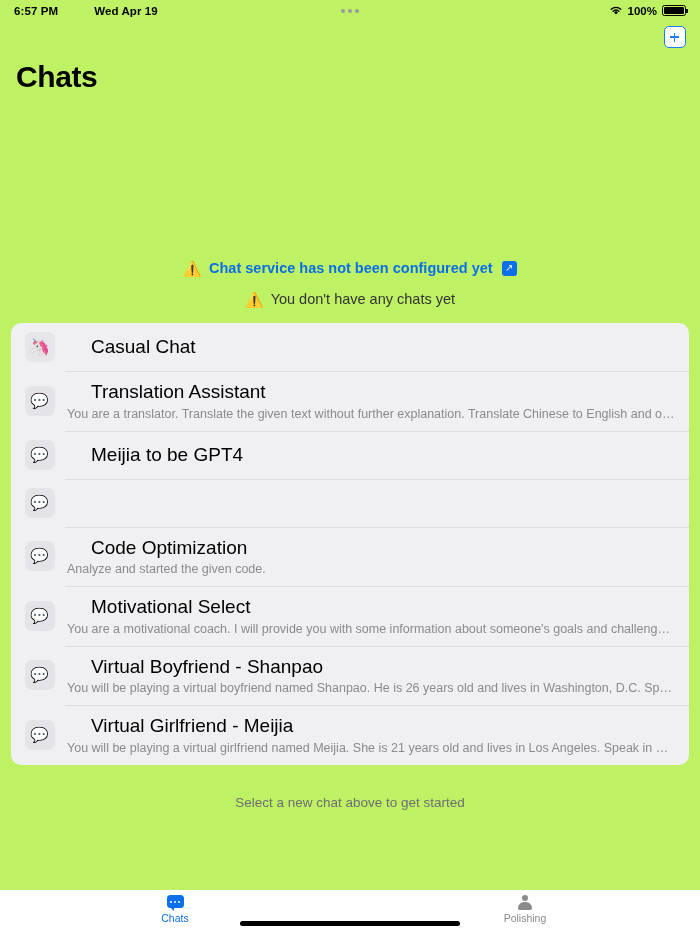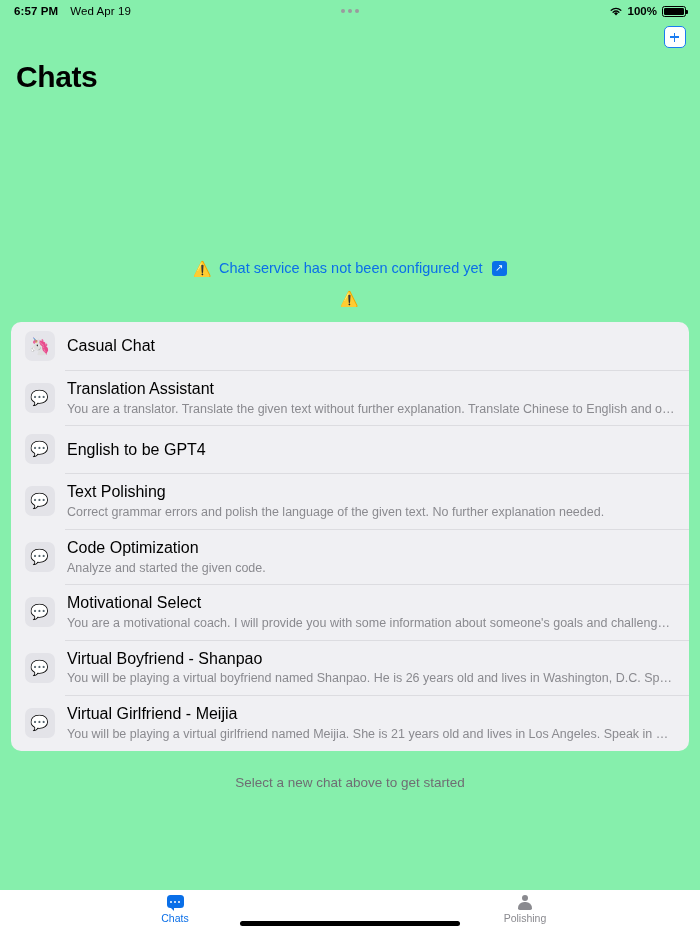--- a/index.html
+++ b/index.html
@@ -6,49 +6,49 @@
   html, body {
     width: 700px; height: 934px;
     font-family: "Liberation Sans", sans-serif;
     background: #ffffff;
     overflow: hidden;
     -webkit-font-smoothing: antialiased;
   }
   .screen {
     position: relative;
     width: 700px; height: 934px;
-    background: #86efac;
+    background: #bef264;
     display: flex;
     flex-direction: column;
   }
 
   
   .status-bar {
     height: 22px;
     display: flex;
     align-items: center;
     padding: 0 14px;
     font-size: 11.5px;
     color: #000;
     position: relative;
     flex: 0 0 auto;
   }
   .status-left { display: flex; align-items: center; gap: 12px; font-weight: 600; letter-spacing: 0.1px; }
   .status-time { font-weight: 600; }
-  .status-date { font-weight: 400; }
+  .status-date { font-weight: 700; margin-left: 24px; }
   .status-center {
     position: absolute;
     left: 50%; top: 50%;
     transform: translate(-50%, -50%);
     display: flex; align-items: center; gap: 3px;
   }
   .dot { width: 4px; height: 4px; border-radius: 50%; background: #9a9a9e; display: block; }
   .status-right {
     margin-left: auto;
-    display: flex; align-items: flex-end; gap: 5px;
+    display: flex; align-items: flex-start; gap: 5px;
     font-size: 11.5px; font-weight: 600;
   }
   .wifi-icon { display: inline-block; width: 14px; height: 11px; position: relative; }
   .battery {
     width: 24px; height: 11px;
     border: 1px solid #000; border-radius: 2.5px;
     position: relative; display: inline-block;
   }
   .battery::after {
     content: ""; position: absolute; right: -3px; top: 3.2px;
@@ -97,21 +97,21 @@
     flex: 0 0 auto;
   }
   .notice-row {
     display: flex; align-items: center; justify-content: center;
     gap: 7px;
     font-size: 14.5px;
   }
   .notice-row + .notice-row { margin-top: 15px; }
   .notice-link {
     color: #0a6fe8;
-    font-weight: 400;
+    font-weight: 700;
     cursor: pointer;
   }
   .notice-text { color: #333; }
   .warn-red { font-size: 15px; line-height: 1; }
   .warn-yellow { font-size: 15px; line-height: 1; }
   .ext-box {
     display: inline-flex; align-items: center; justify-content: center;
     width: 15px; height: 15px;
     background: #0a6fe8; color: #fff;
     border-radius: 3px;
@@ -149,43 +149,44 @@
     border-radius: 7px;
     background: #e3e3e8;
     display: flex; align-items: center; justify-content: center;
     font-size: 15px;
     flex: 0 0 auto;
     color: #8a8a8f;
   }
   .avatar-emoji { background: #e5e5ea; font-size: 17px; }
   .item-text { min-width: 0; flex: 1 1 auto; }
   .item-title {
-    font-size: 16px;
+    font-size: 19px;
     color: #000;
     line-height: 1.35;
     white-space: nowrap;
     overflow: hidden;
     text-overflow: ellipsis;
+    margin-left: 24px;
   }
   .item-sub {
     font-size: 12.5px;
     color: #8a8a8f;
     line-height: 1.35;
     margin-top: 1px;
     white-space: nowrap;
     overflow: hidden;
     text-overflow: ellipsis;
   }
 
   
   .hint {
     text-align: center;
     font-size: 13.5px;
     color: #6e6e73;
-    margin-top: 24px;
+    margin-top: 30px;
     flex: 0 0 auto;
   }
 
   
   .tabbar {
     position: absolute;
     left: 0; right: 0; bottom: 0;
     height: 44px;
     display: flex;
     align-items: flex-start;
@@ -278,20 +279,21 @@
   <div class="page-title">Chats</div>
 
   <div class="notice-area">
     <div class="notice-row">
       <span class="warn-red">⚠️</span>
       <span class="notice-link">Chat service has not been configured yet</span>
       <span class="ext-box">↗</span>
     </div>
     <div class="notice-row">
       <span class="warn-yellow">⚠️</span>
+      <span class="notice-text">You don't have any chats yet</span>
     </div>
   </div>
 
   <div class="list-wrap">
 
     <div class="list-item">
       <div class="avatar avatar-emoji">🦄</div>
       <div class="item-text">
         <div class="item-title">Casual Chat</div>
       </div>
@@ -301,30 +303,26 @@
       <div class="avatar">💬</div>
       <div class="item-text">
         <div class="item-title">Translation Assistant</div>
         <div class="item-sub">You are a translator. Translate the given text without further explanation. Translate Chinese to English and other languages to Chinese.</div>
       </div>
     </div>
 
     <div class="list-item">
       <div class="avatar">💬</div>
       <div class="item-text">
-        <div class="item-title">English to be GPT4</div>
-      </div>
-    </div>
-
-    <div class="list-item">
-      <div class="avatar">💬</div>
-      <div class="item-text">
-        <div class="item-title">Text Polishing</div>
-        <div class="item-sub">Correct grammar errors and polish the language of the given text. No further explanation needed.</div>
-      </div>
+        <div class="item-title">Meijia to be GPT4</div>
+      </div>
+    </div>
+
+    <div class="list-item">
+      <div class="avatar">💬</div>
     </div>
 
     <div class="list-item">
       <div class="avatar">💬</div>
       <div class="item-text">
         <div class="item-title">Code Optimization</div>
         <div class="item-sub">Analyze and started the given code.</div>
       </div>
     </div>
 

